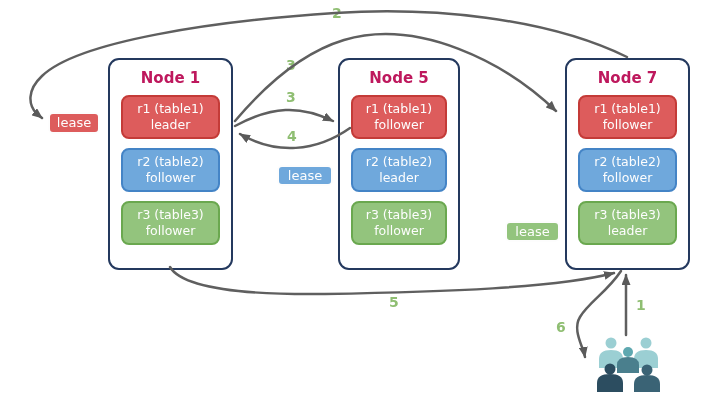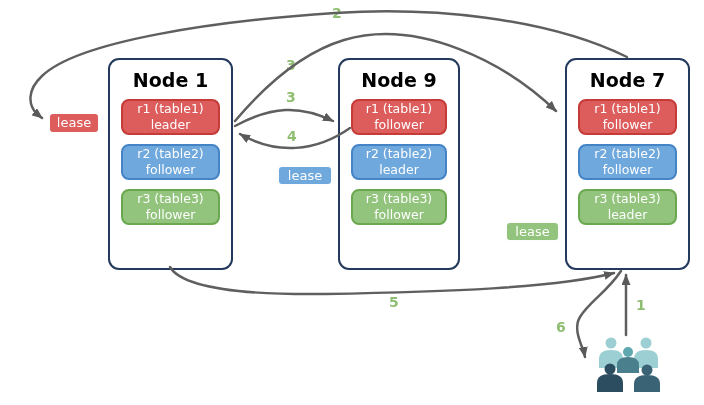--- a/index.html
+++ b/index.html
@@ -10,23 +10,23 @@
   }
   *{box-sizing:border-box;}
   html,body{margin:0;padding:0;}
   body{font-family:"DejaVu Sans","Liberation Sans",sans-serif;background:#ffffff;}
   #stage{position:relative;width:704px;height:405px;background:#ffffff;overflow:hidden;}
   .node{
     position:absolute;background:#fff;border:2px solid var(--node-border);
     border-radius:11px;display:flex;flex-direction:column;align-items:center;
     padding-top:9px;
   }
-  .node-title{font-weight:bold;font-size:19px;color:#000000;margin-bottom:8px;}
+  .node-title{font-weight:bold;font-size:15px;color:#be185d;margin-bottom:8px;}
   .replica{
-    width:calc(100% - 22px);height:36px;border-radius:8px;border:2px solid;
+    width:calc(100% - 22px);height:44px;border-radius:8px;border:2px solid;
     color:#fdfdfd;font-size:12.5px;display:flex;flex-direction:column;
     align-items:center;justify-content:center;line-height:1.3;margin-bottom:9px;
     text-align:center;
   }
   .red{background:var(--red-fill);border-color:var(--red-border);}
   .blue{background:var(--blue-fill);border-color:var(--blue-border);}
   .green{background:var(--green-fill);border-color:var(--green-border);}
   .lease{
     position:absolute;border-radius:5px;border:2px solid;color:#fdfdfd;
     font-size:13px;text-align:center;line-height:17px;padding:0 2px;
@@ -51,21 +51,21 @@
       <span>r2 (table2)</span>
       <span>follower</span>
     </div>
     <div class="replica green">
       <span>r3 (table3)</span>
       <span>follower</span>
     </div>
   </div>
 
   <div class="node" style="left:338px;top:58px;width:122px;height:212px;">
-    <div class="node-title">Node 9</div>
+    <div class="node-title">Node 5</div>
     <div class="replica red">
       <span>r1 (table1)</span>
       <span>follower</span>
     </div>
     <div class="replica blue">
       <span>r2 (table2)</span>
       <span>leader</span>
     </div>
     <div class="replica green">
       <span>r3 (table3)</span>

